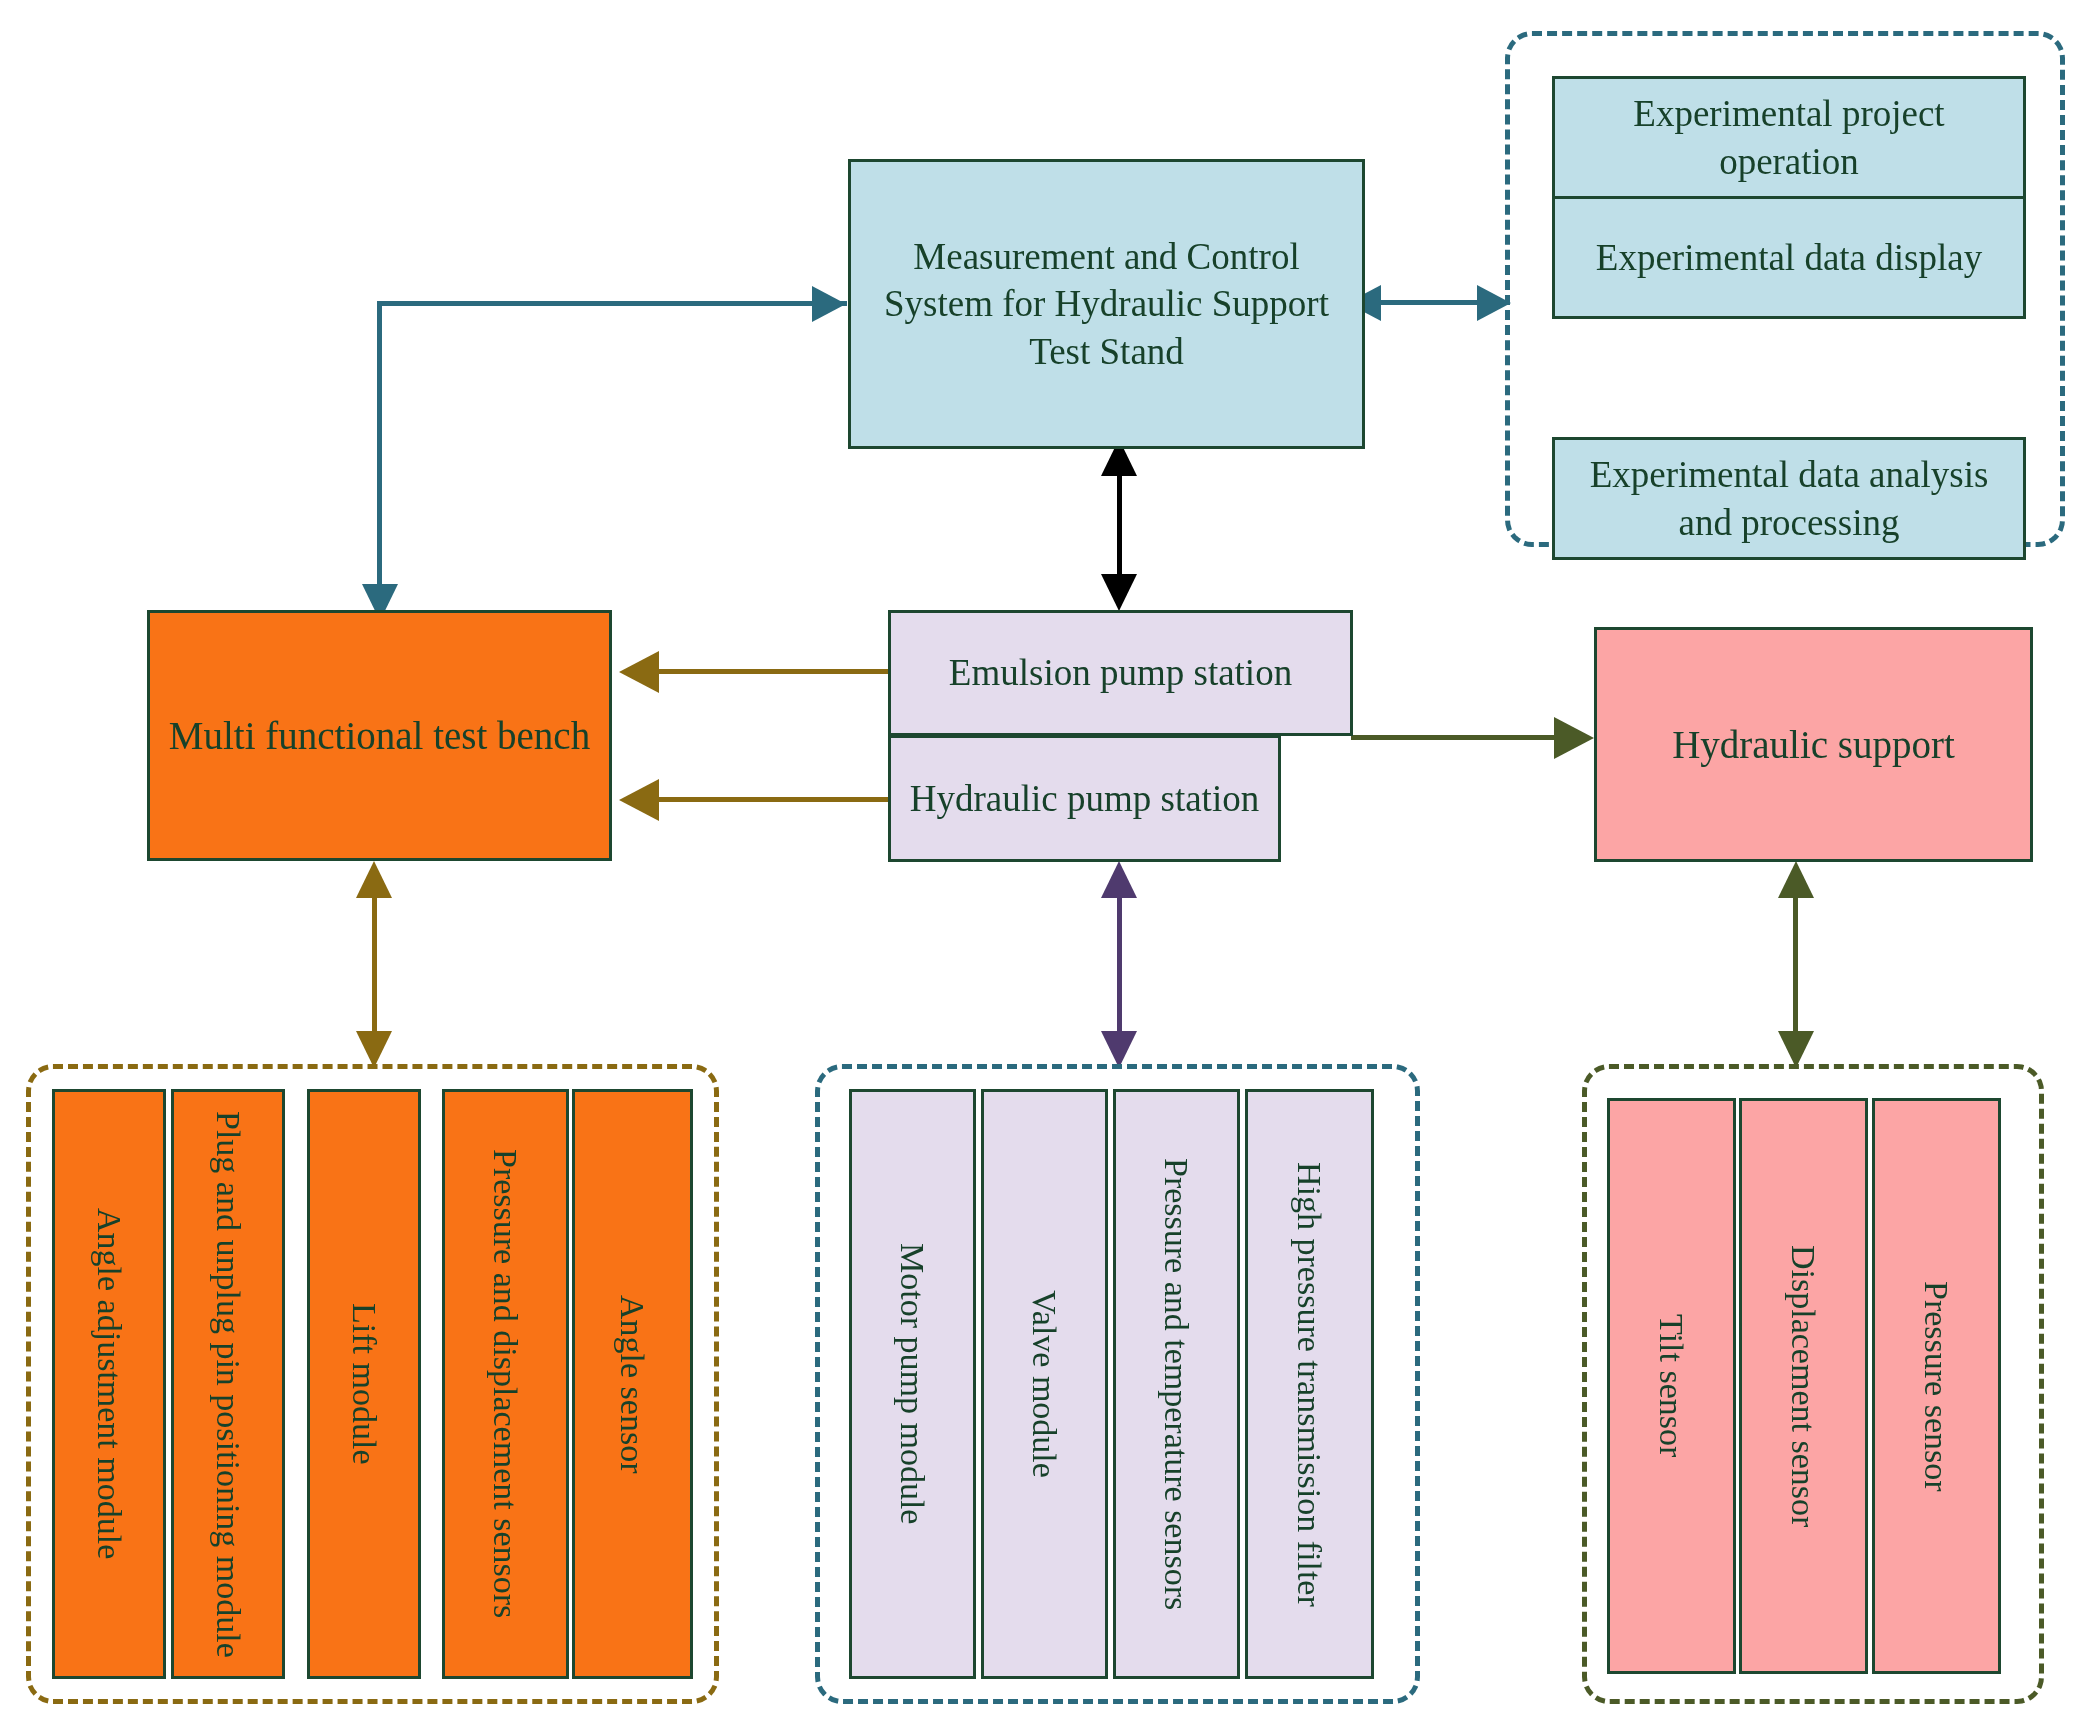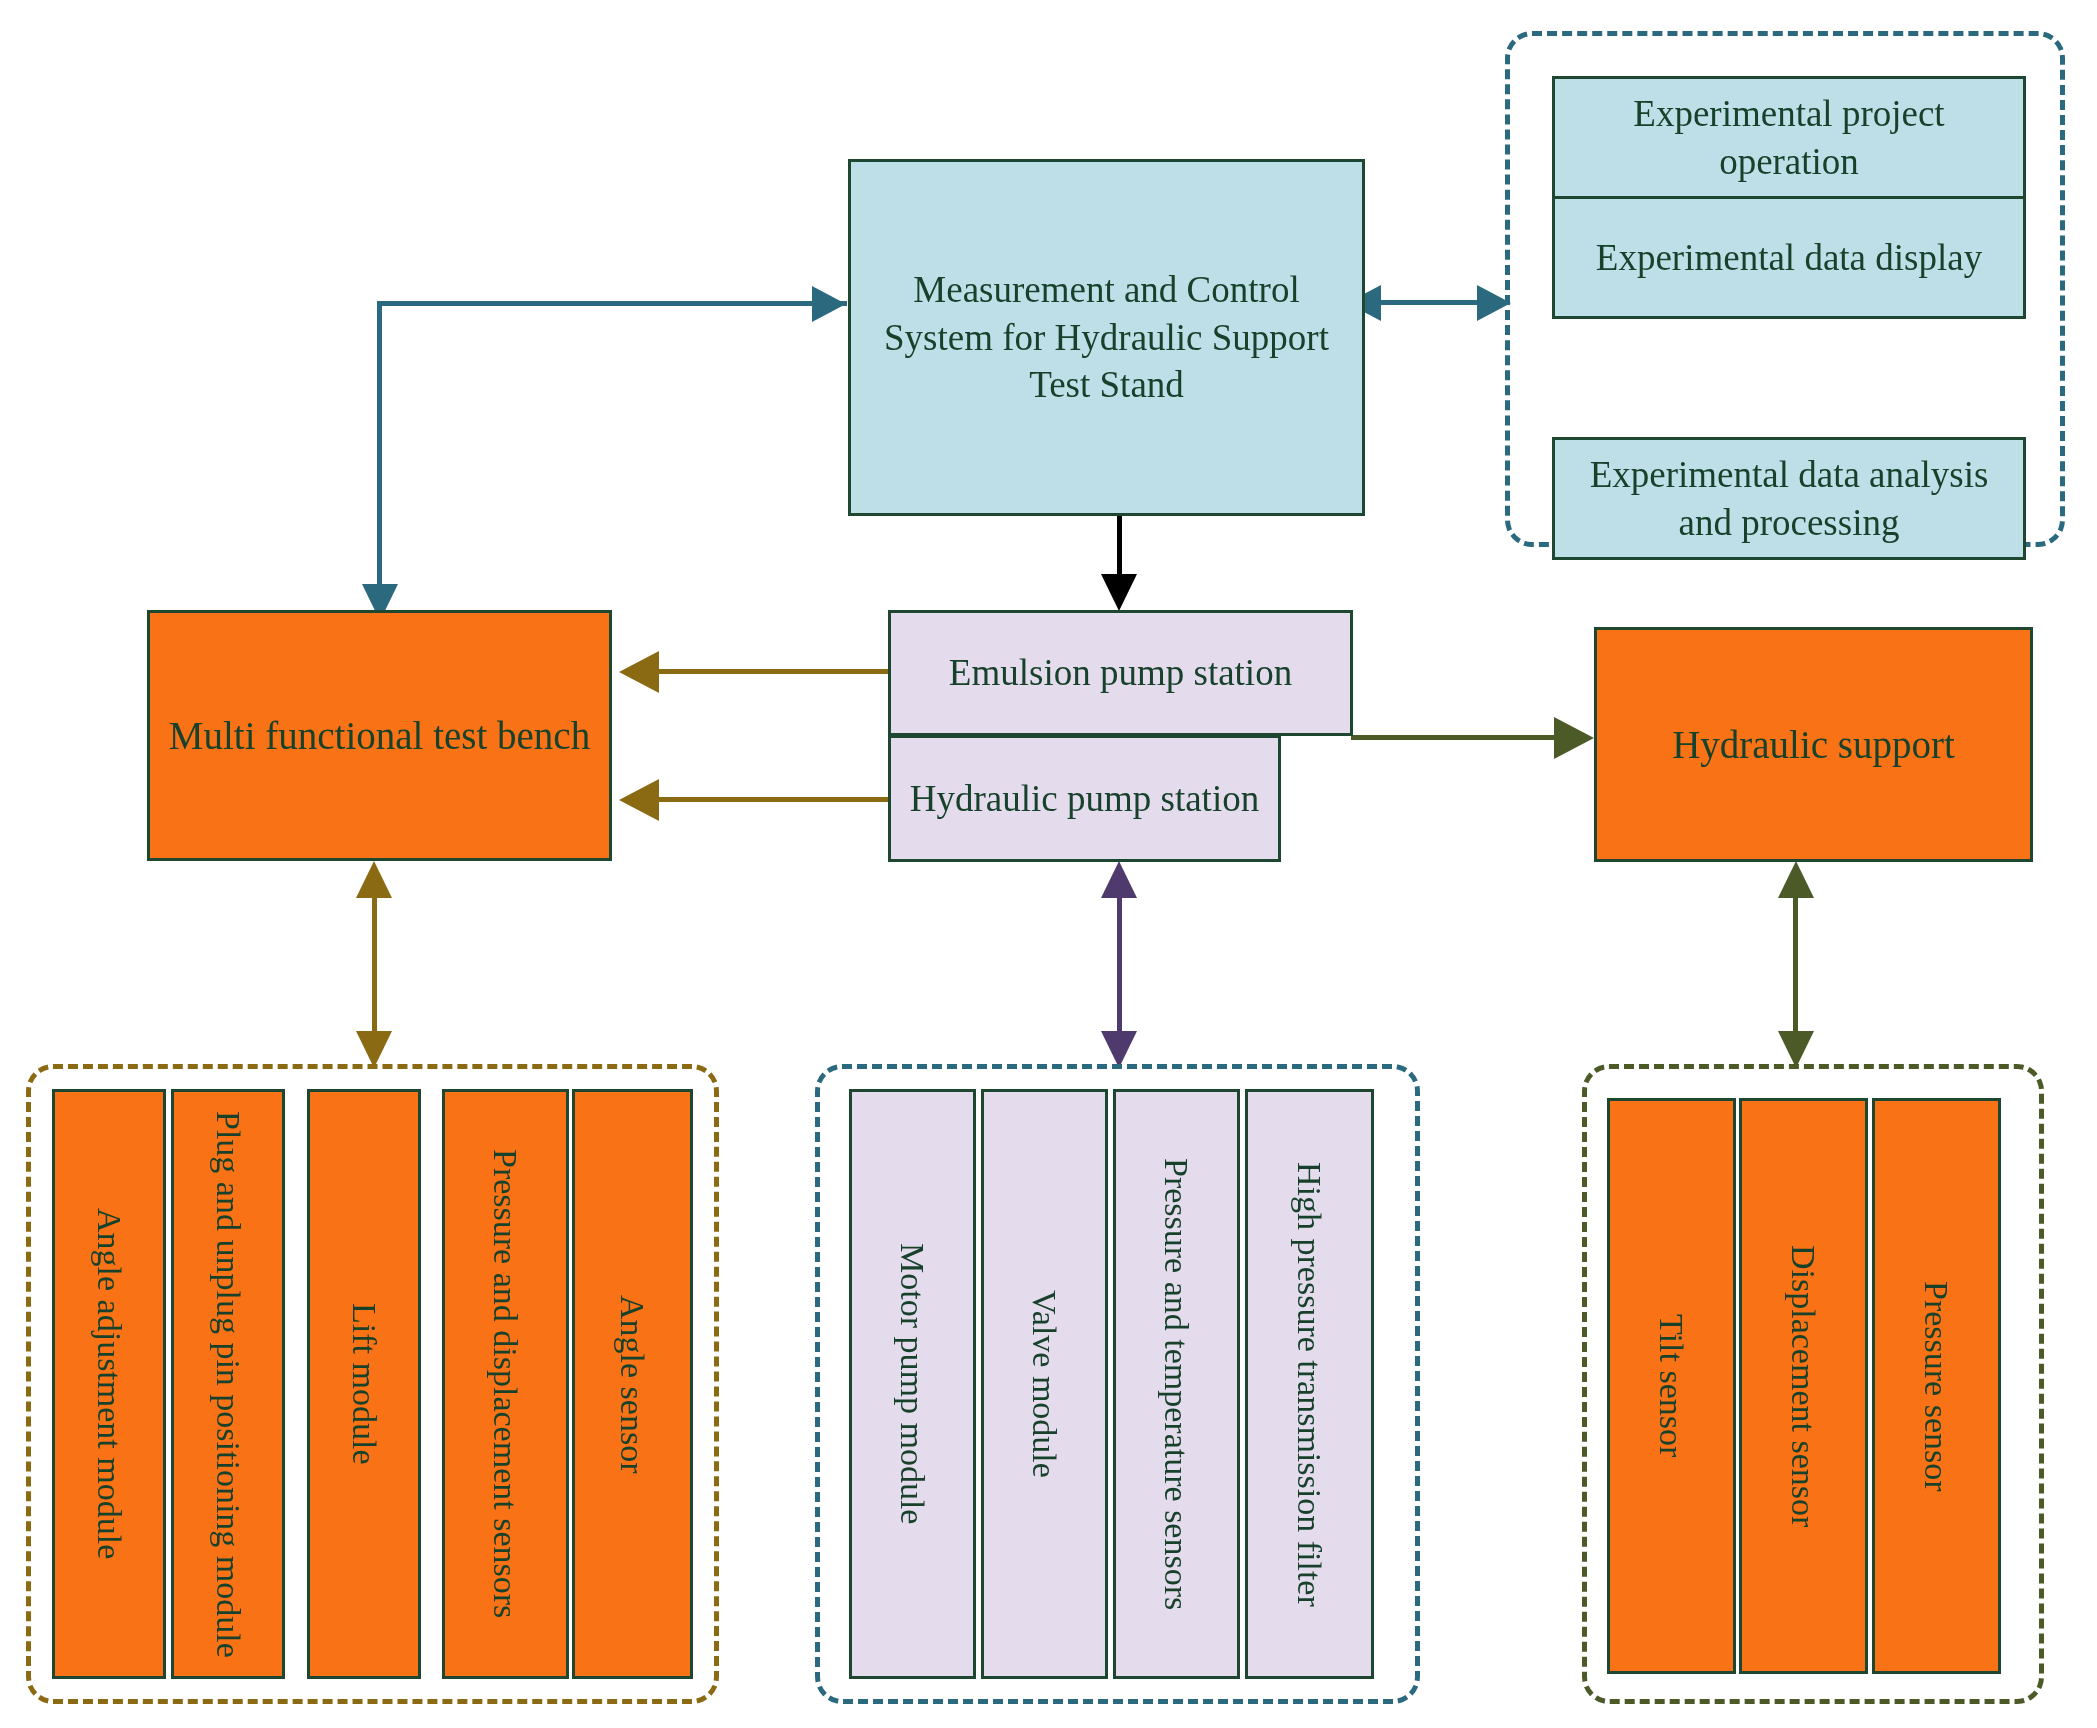--- a/index.html
+++ b/index.html
@@ -23,21 +23,21 @@
     text-align:center;
     line-height:1.28;
     font-size:37px;
     color:#17412a;
     padding:3.6px 8.3px;
   }
   .box .lbl{display:block;width:100%;}
   .blue{background:#bfdfe8;}
   .yellow{background:#f97316;}
   .purple{background:#e4dced;justify-content:flex-end;}
-  .green{background:#f97316;}
+  .green{background:#fca5a5;}
 
   .dashgroup{
     position:absolute;
     box-sizing:border-box;
     border:5.3px dashed;
     border-radius:27px;
     background:transparent;
   }
   .dash-teal{border-color:#2b6a7e;}
   .dash-gold{border-color:#8a6a12;}
@@ -106,21 +106,21 @@
   <div class="tri tri-d" style="left:356px;top:1031px;border-top:37px solid #8a6a12;"></div>
 
   <div class="ln vline" style="left:1117px;top:889px;width:4.7px;height:154px;background:#4f3a6e;"></div>
   <div class="tri tri-u" style="left:1101px;top:861px;border-bottom:37px solid #4f3a6e;"></div>
   <div class="tri tri-d" style="left:1101px;top:1031px;border-top:37px solid #4f3a6e;"></div>
 
   <div class="ln vline" style="left:1793px;top:889px;width:4.7px;height:154px;background:#4b5a27;"></div>
   <div class="tri tri-u" style="left:1778px;top:861px;border-bottom:37px solid #4b5a27;"></div>
   <div class="tri tri-d" style="left:1778px;top:1031px;border-top:37px solid #4b5a27;"></div>
 
-  <div class="box blue" style="left:848px;top:159px;width:517px;height:357px;justify-content:flex-end;">
+  <div class="box blue" style="left:848px;top:159px;width:517px;height:290px;justify-content:flex-end;">
     <span class="lbl">Measurement and Control System for Hydraulic Support Test Stand</span>
   </div>
 
   <div class="dashgroup dash-teal" style="left:1505px;top:31px;width:560px;height:516px;"></div>
 
   <div class="box blue" style="left:1552px;top:76px;width:474px;height:123px;justify-content:center;">
     <span class="lbl">Experimental project operation</span>
   </div>
   <div class="box blue" style="left:1552px;top:196px;width:474px;height:123px;">
     <span class="lbl">Experimental data display</span>

